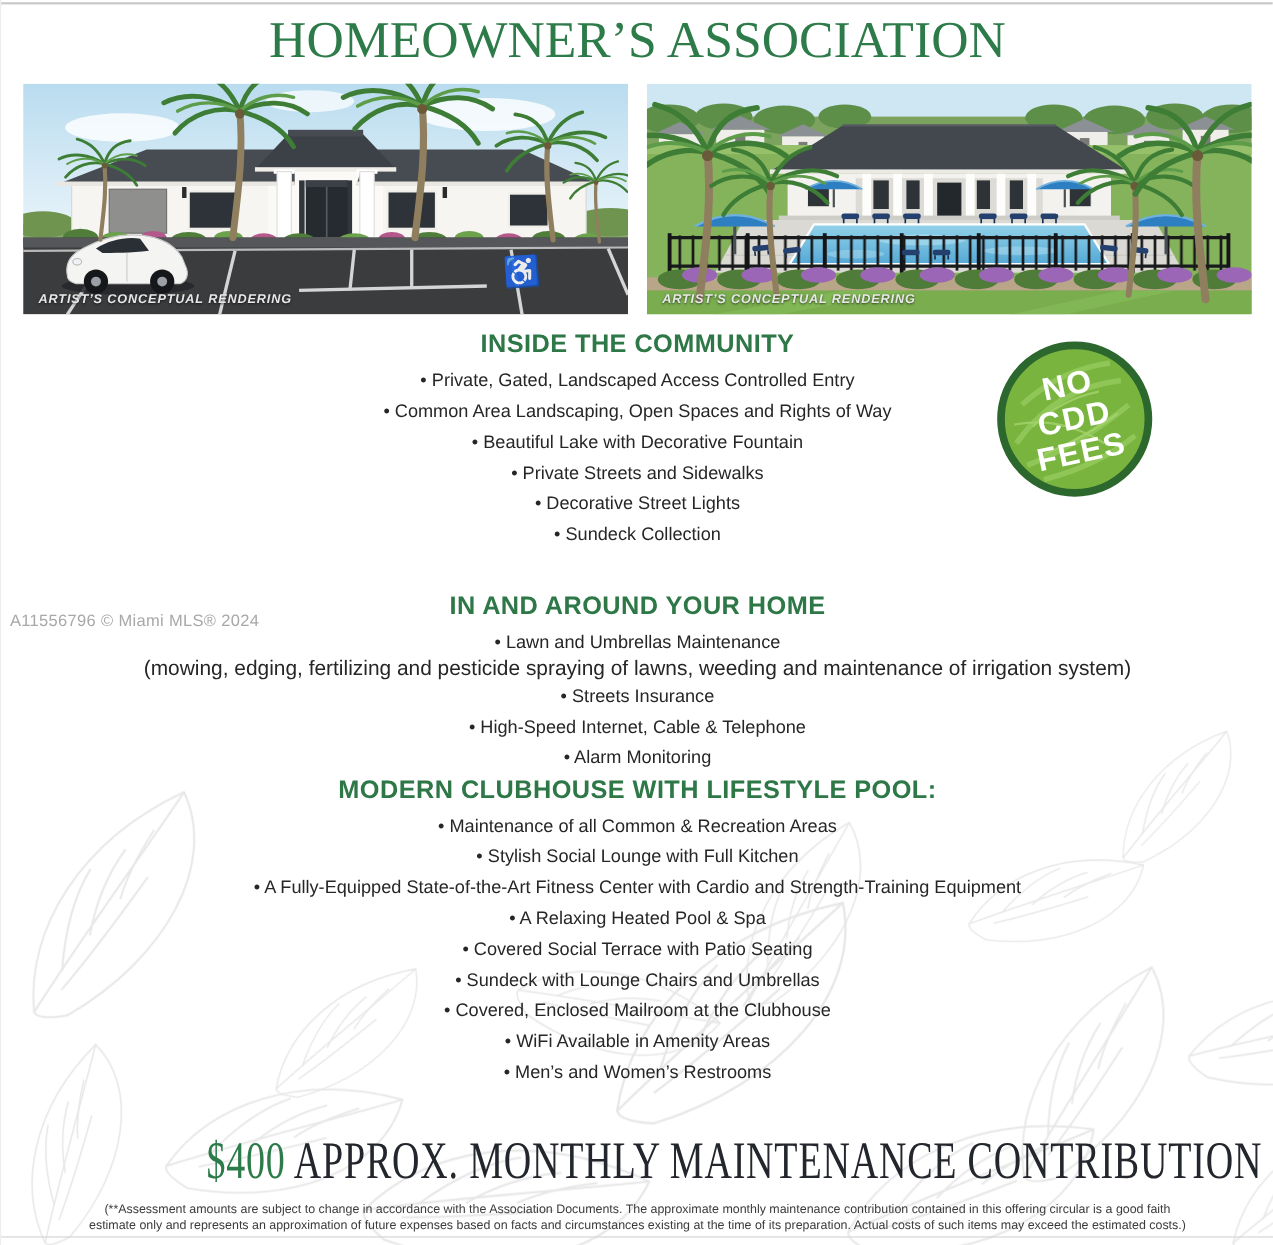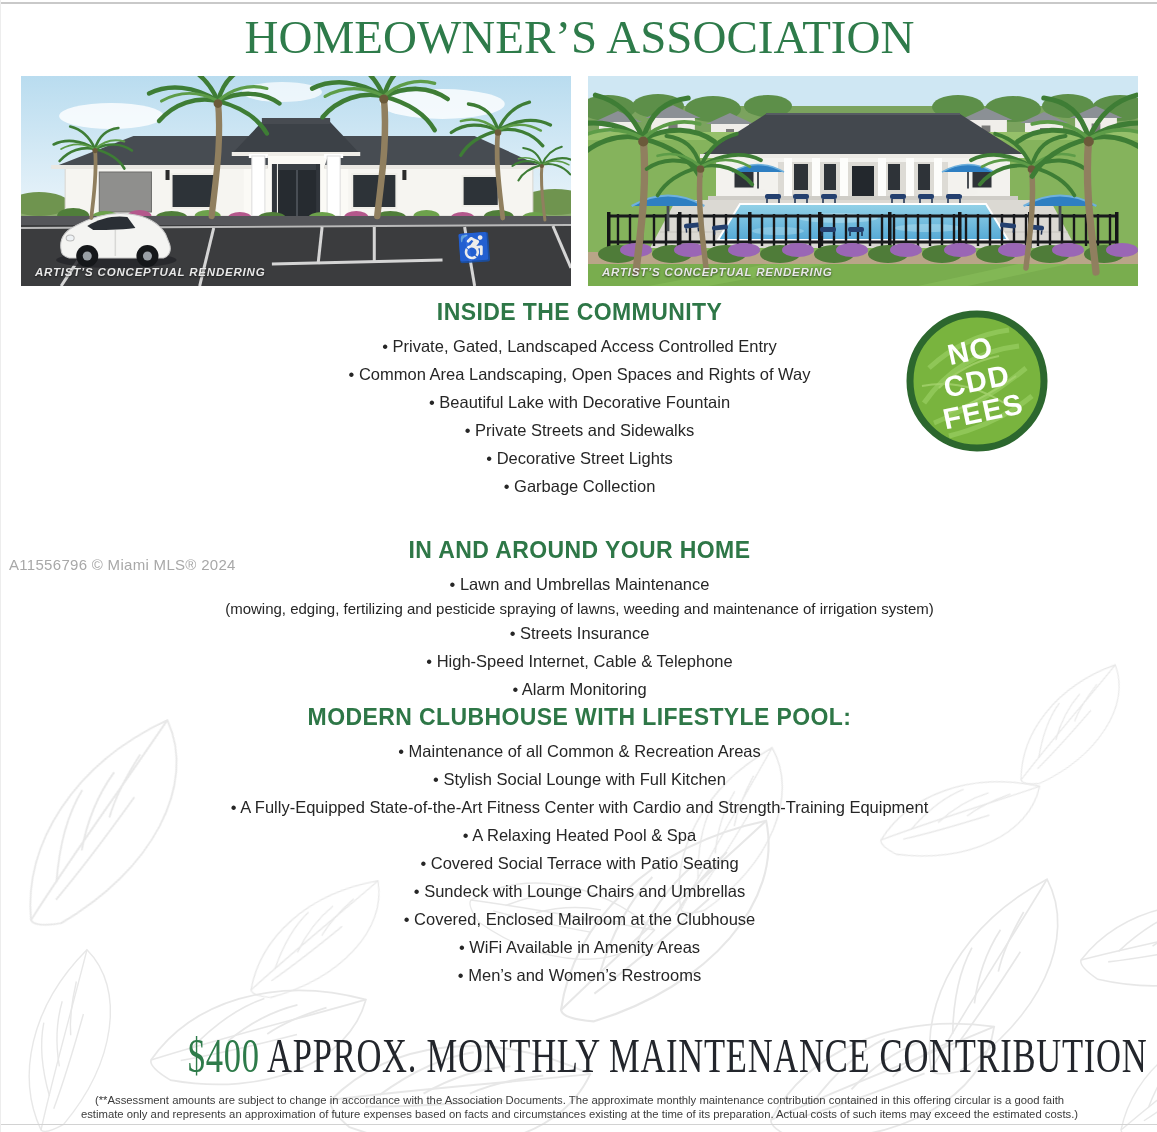--- a/index.html
+++ b/index.html
@@ -26,21 +26,21 @@
   }
   .content{position:relative;z-index:1;margin-top:12px;text-align:center;}
   h2.sec{
     font-size:23px;font-weight:bold;color:#2e7747;margin:0;letter-spacing:.4px;line-height:28px;
   }
   h2.h1st{margin-top:0;}
   h2.h2nd{margin-top:36px;}
   h2.h3rd{}
   ul.bullets{list-style:none;margin:6px 0 0 0;padding:0;font-size:16.5px;color:#262626;line-height:28px;}
   ul.bullets li::before{content:"• ";}
-  ul.bullets li.note{font-size:15px;line-height:21px;}
+  ul.bullets li.note{font-size:19px;line-height:21px;}
   ul.bullets li.note::before{content:"";}
   .badge{position:absolute;left:903px;top:308px;width:146px;height:146px;z-index:2;}
   .badge svg{position:absolute;left:0;top:0;}
   .badge-text{
     position:absolute;left:0;top:0;width:146px;height:146px;
     display:flex;flex-direction:column;align-items:center;justify-content:center;
     transform:rotate(-12deg);color:#ffffff;font-weight:bold;
     font-size:29px;line-height:31px;letter-spacing:1.5px;
   }
   .mls-watermark{
@@ -374,21 +374,21 @@
 
   <div class="content">
 
     <h2 class="sec h1st">INSIDE THE COMMUNITY</h2>
     <ul class="bullets">
       <li>Private, Gated, Landscaped Access Controlled Entry</li>
       <li>Common Area Landscaping, Open Spaces and Rights of Way</li>
       <li>Beautiful Lake with Decorative Fountain</li>
       <li>Private Streets and Sidewalks</li>
       <li>Decorative Street Lights</li>
-      <li>Garbage Collection</li>
+      <li>Sundeck Collection</li>
     </ul>
 
     <h2 class="sec h2nd">IN AND AROUND YOUR HOME</h2>
     <ul class="bullets">
       <li>Lawn and Umbrellas Maintenance</li>
       <li class="note">(mowing, edging, fertilizing and pesticide spraying of lawns, weeding and maintenance of irrigation system)</li>
       <li>Streets Insurance</li>
       <li>High-Speed Internet, Cable &amp; Telephone</li>
       <li>Alarm Monitoring</li>
     </ul>

